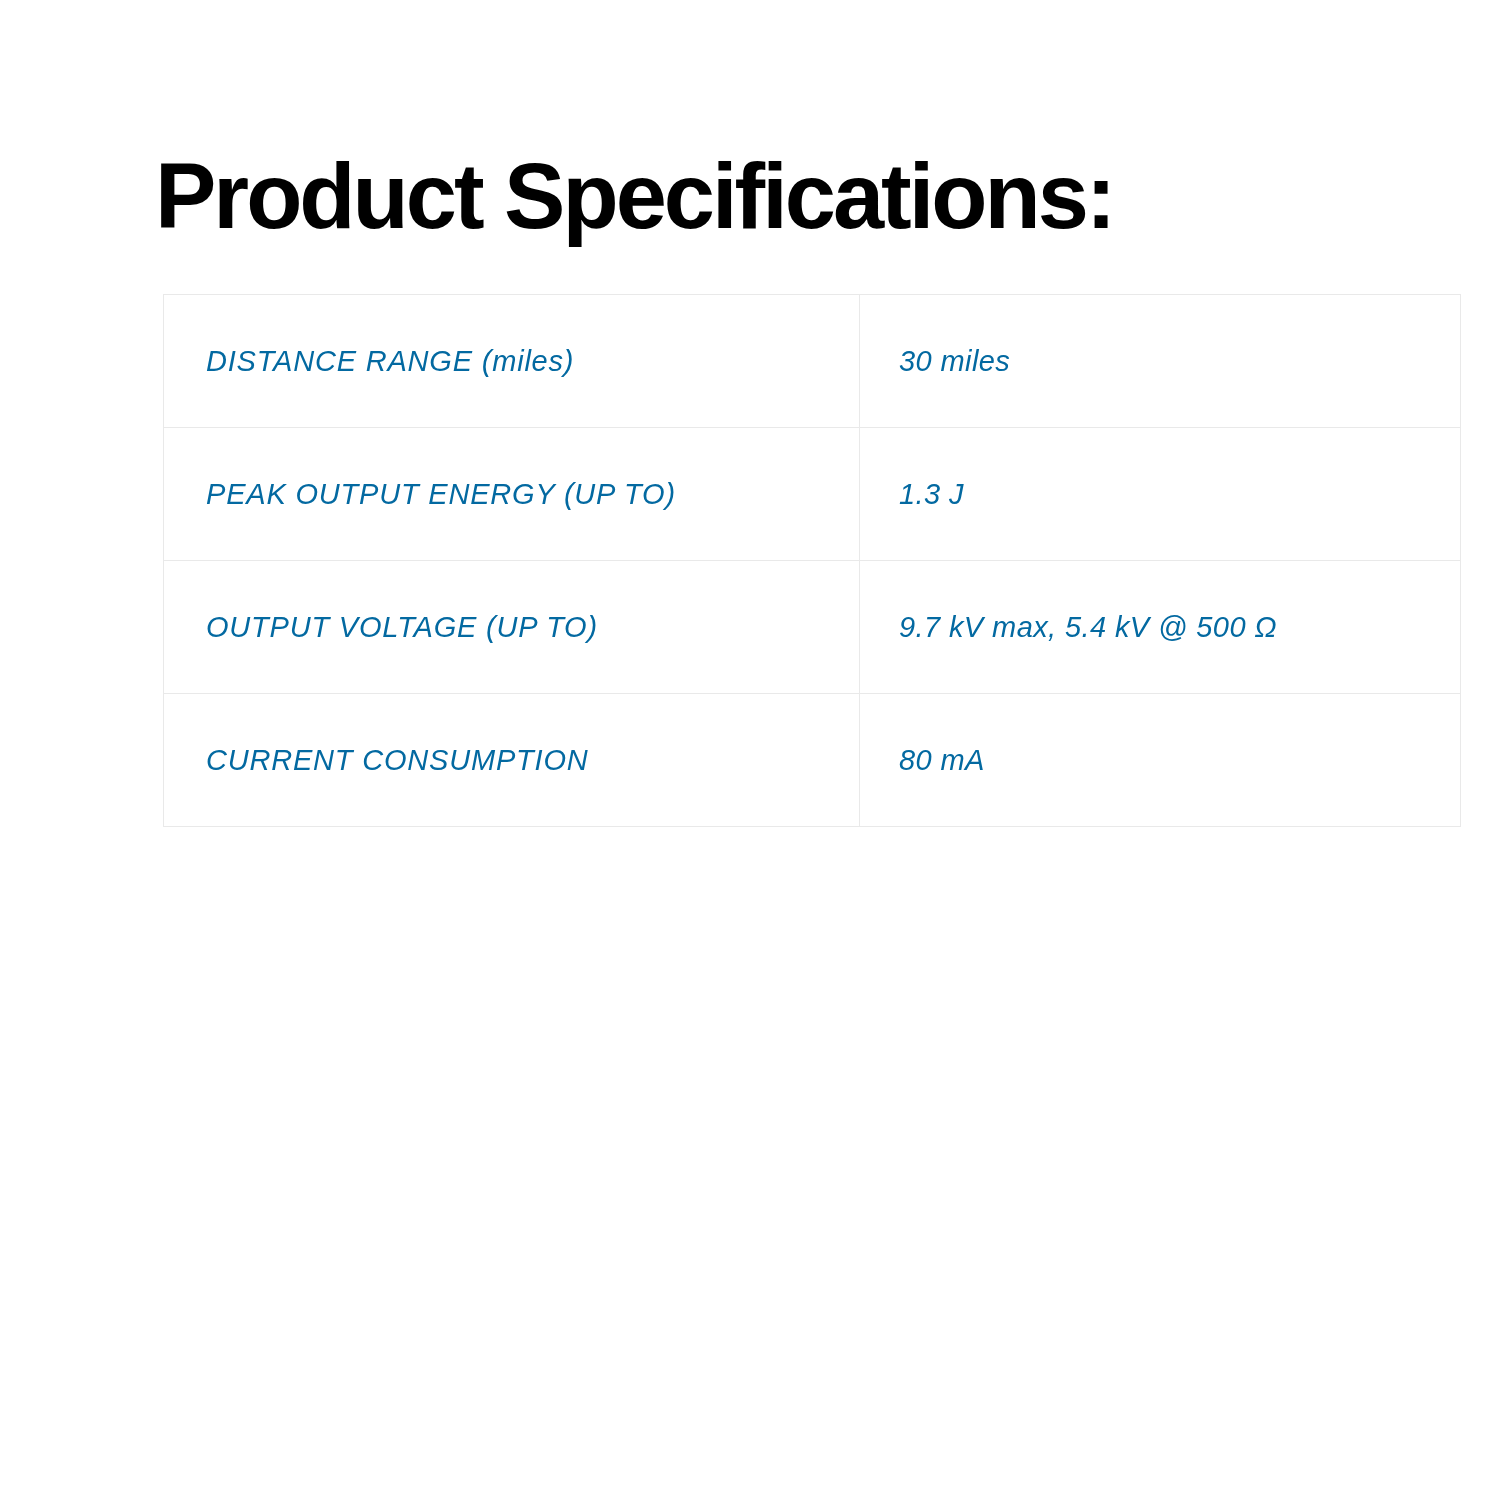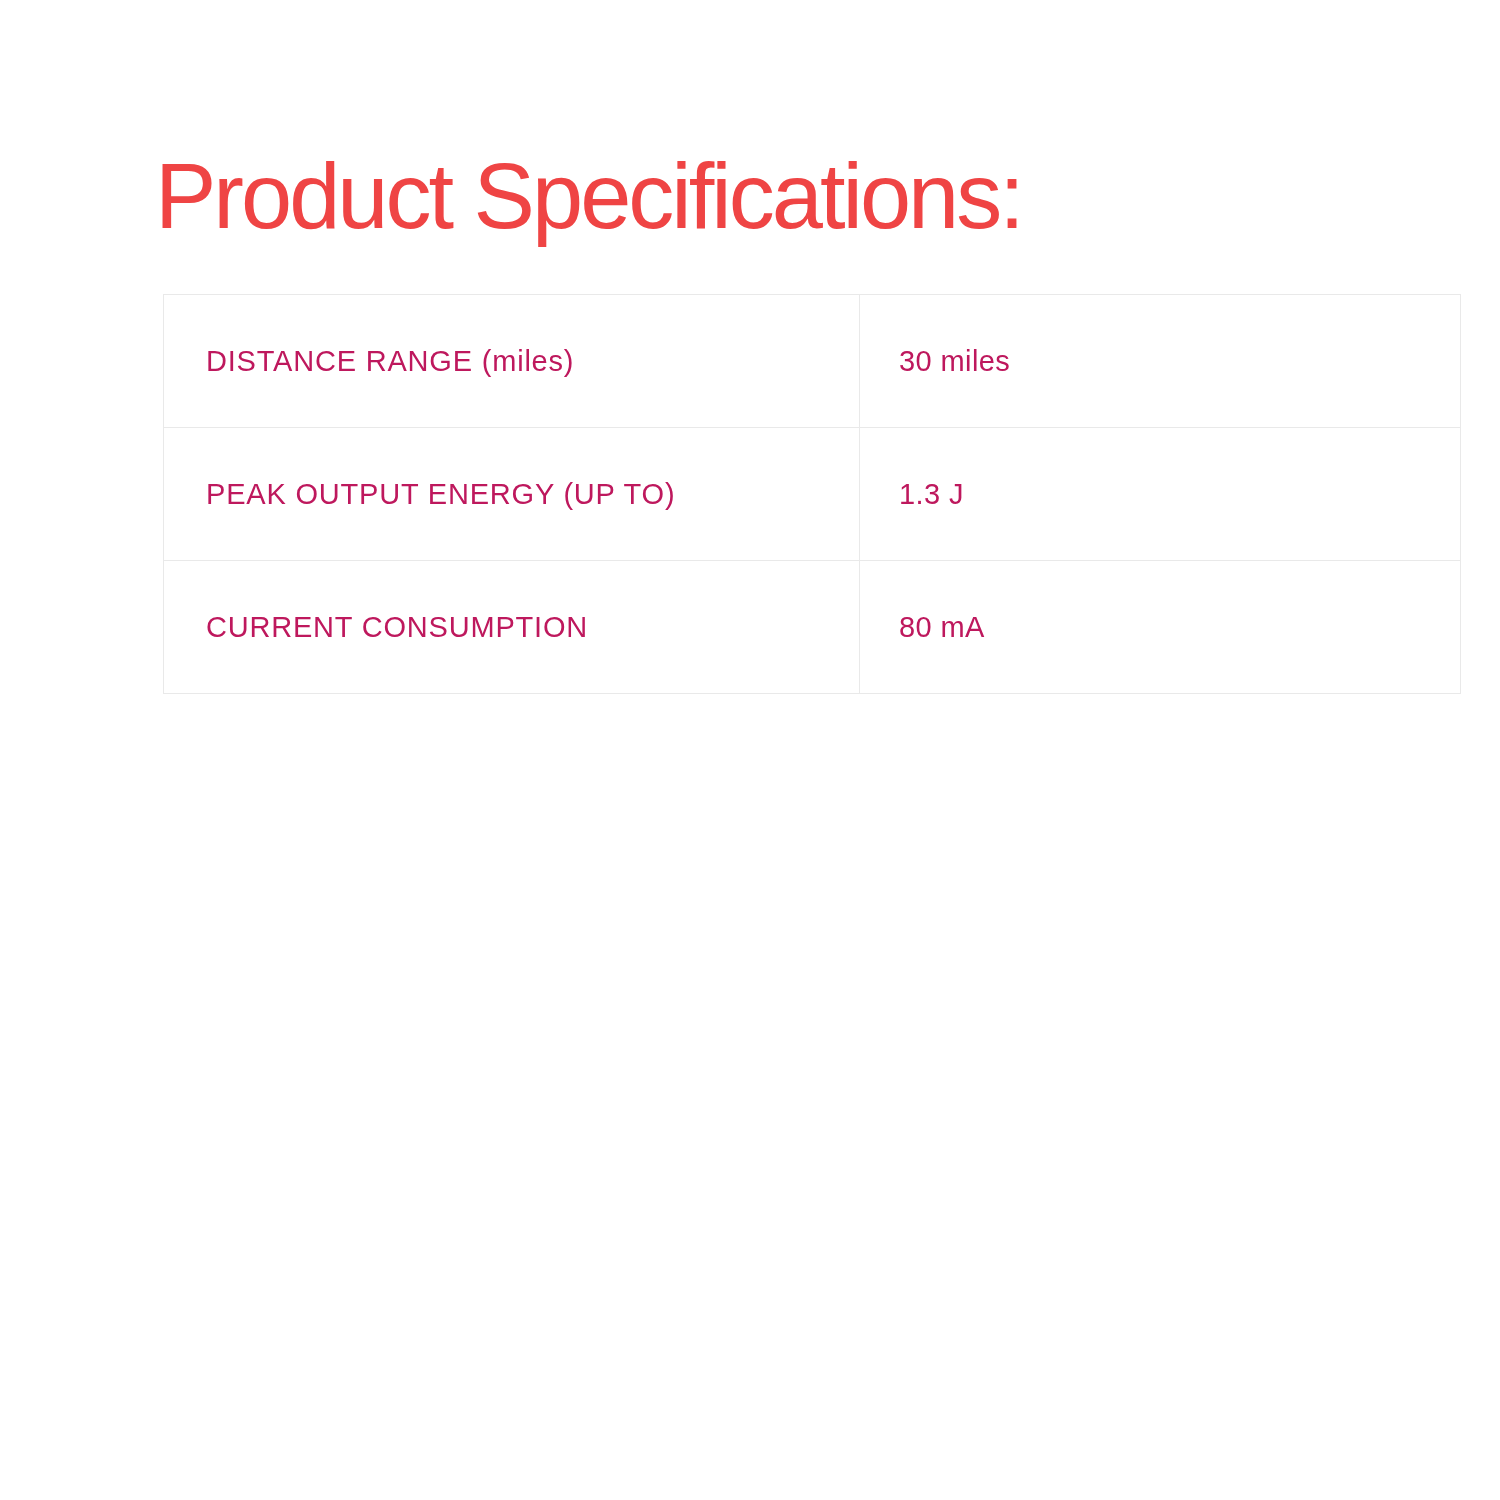--- a/index.html
+++ b/index.html
@@ -15,43 +15,44 @@
     background: #ffffff;
     overflow: hidden;
   }
   .page-title {
     position: absolute;
     left: 155px;
     top: 148px;
     margin: 0;
     font-size: 92px;
     line-height: 1.05;
-    font-weight: 400;
+    font-weight: 700;
     letter-spacing: -3px;
-    color: #ef4444;
+    color: #000000;
     font-family: "Liberation Sans", "DejaVu Sans", sans-serif;
   }
   .spec-table {
     position: absolute;
     left: 163px;
     top: 294px;
     width: 1178px;
     border-collapse: collapse;
     table-layout: fixed;
     background: #ffffff;
   }
   .spec-table td {
     border: 1px solid #e9e9e9;
     height: 130px;
     vertical-align: middle;
-    color: #be185d;
+    color: #0369a1;
     font-size: 29px;
     line-height: 1.2;
     font-family: "Liberation Sans", "DejaVu Sans", sans-serif;
     background: #ffffff;
+    font-style: italic;
   }
   .spec-table td.label-cell {
     width: 633px;
     padding-left: 42px;
     padding-right: 20px;
     letter-spacing: 0.8px;
   }
   .spec-table td.value-cell {
     width: 545px;
     padding-left: 39px;
@@ -71,19 +72,23 @@
     <tbody>
       <tr>
         <td class="label-cell">DISTANCE RANGE (miles)</td>
         <td class="value-cell">30 miles</td>
       </tr>
       <tr>
         <td class="label-cell">PEAK OUTPUT ENERGY (UP TO)</td>
         <td class="value-cell">1.3 J</td>
       </tr>
       <tr>
+        <td class="label-cell">OUTPUT VOLTAGE (UP TO)</td>
+        <td class="value-cell">9.7 kV max, 5.4 kV @ 500 Ω</td>
+      </tr>
+      <tr>
         <td class="label-cell">CURRENT CONSUMPTION</td>
         <td class="value-cell">80 mA</td>
       </tr>
     </tbody>
   </table>
 
 </div>
 
 </body></html>

